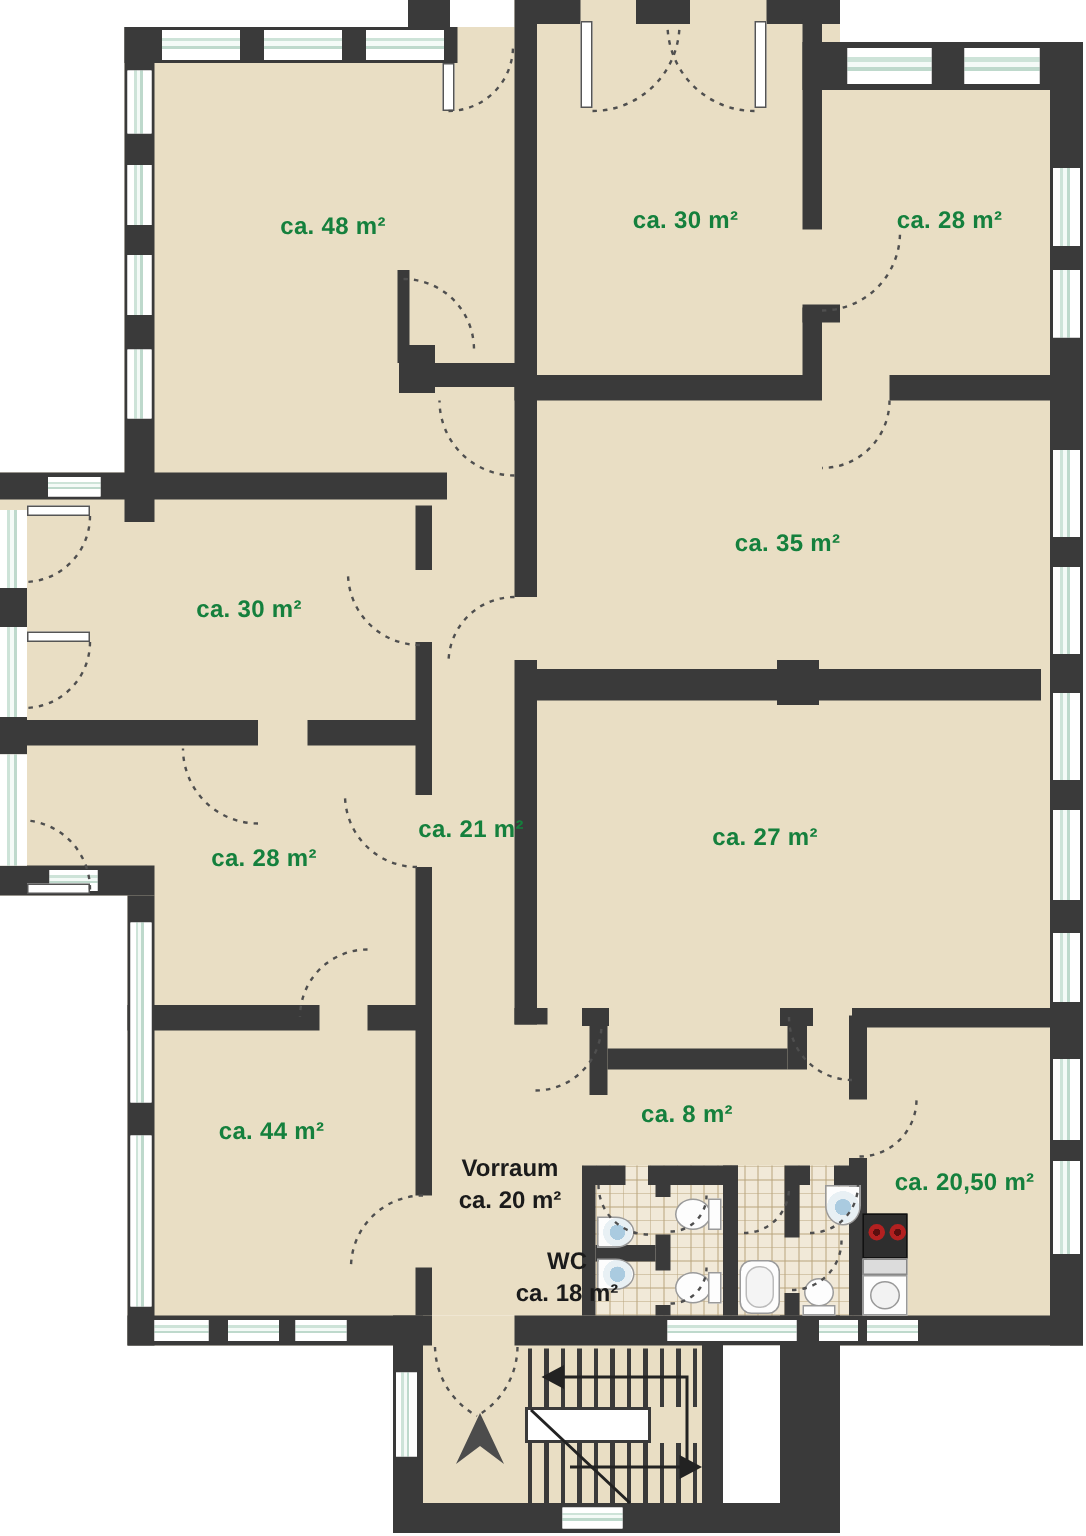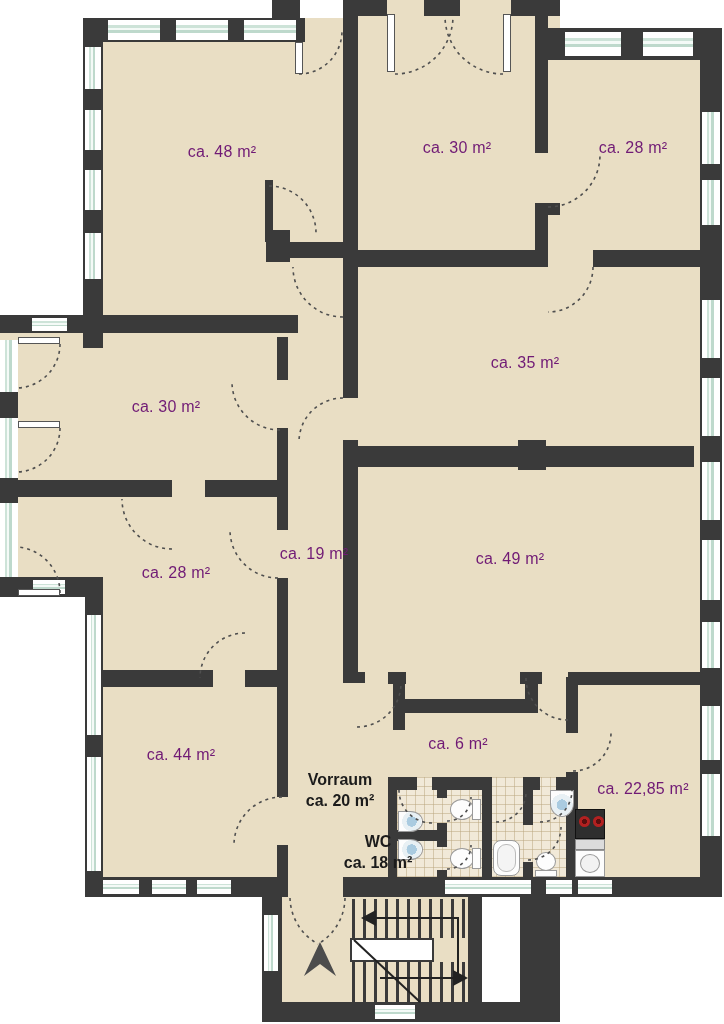--- a/index.html
+++ b/index.html
@@ -8,22 +8,22 @@
   .floor{position:absolute;background:#e9dec4;}
   .tilefloor{position:absolute;background-color:#f1e9d8;
     background-image:
       repeating-linear-gradient(0deg, rgba(185,165,125,.5) 0 1px, transparent 1px 9px),
       repeating-linear-gradient(90deg, rgba(185,165,125,.5) 0 1px, transparent 1px 9px);}
   .wall{position:absolute;background:#3a3a3a;}
   .win{position:absolute;background:#fff;}
   .win-h{background-image:linear-gradient(to bottom,#fff 0 26%,#cde3d8 26% 38%,#f4faf7 38% 52%,#bed9cc 52% 64%,#fff 64%);}
   .win-v{background-image:linear-gradient(to right,#fff 0 26%,#cde3d8 26% 38%,#f4faf7 38% 52%,#bed9cc 52% 64%,#fff 64%);}
   .leaf{position:absolute;background:#fff;border:1px solid #555;box-sizing:border-box;}
-  .rlabel{position:absolute;transform:translate(-50%,-50%);font-weight:normal;font-size:16px;
-          color:#701a75;white-space:nowrap;letter-spacing:.2px;}
+  .rlabel{position:absolute;transform:translate(-50%,-50%);font-weight:bold;font-size:16px;
+          color:#15803d;white-space:nowrap;letter-spacing:.2px;}
   .rlabel2{position:absolute;transform:translate(-50%,-50%);font-weight:bold;font-size:16px;
            color:#1b1b1b;text-align:center;line-height:21px;white-space:nowrap;}
   .fixture{position:absolute;box-sizing:border-box;}
   .porcelain{background:#fdfdfd;border:1px solid #9a9a9a;}
   .stairs{position:absolute;background-image:repeating-linear-gradient(to right,#3a3a3a 0 3px,transparent 3px 11px);}
   .landing{position:absolute;background:#fff;border:2px solid #3a3a3a;box-sizing:border-box;}
   svg.overlay{position:absolute;left:0;top:0;pointer-events:none;}
 </style>
 </head>
 <body>
@@ -208,27 +208,27 @@
       <path d="M 354,940 L 420,1002" stroke="#222" stroke-width="2"></path>
     </g>
     <polygon points="304,976 320,942 336,976 320,964" fill="#4c4c4c"></polygon>
   </svg>
 
   <div class="rlabel" style="left:222px;top:152px;">ca. 48 m²</div>
   <div class="rlabel" style="left:457px;top:148px;">ca. 30 m²</div>
   <div class="rlabel" style="left:633px;top:148px;">ca. 28 m²</div>
   <div class="rlabel" style="left:525px;top:363px;">ca. 35 m²</div>
   <div class="rlabel" style="left:166px;top:407px;">ca. 30 m²</div>
-  <div class="rlabel" style="left:314px;top:554px;">ca. 19 m²</div>
+  <div class="rlabel" style="left:314px;top:554px;">ca. 21 m²</div>
   <div class="rlabel" style="left:176px;top:573px;">ca. 28 m²</div>
-  <div class="rlabel" style="left:510px;top:559px;">ca. 49 m²</div>
+  <div class="rlabel" style="left:510px;top:559px;">ca. 27 m²</div>
   <div class="rlabel" style="left:181px;top:755px;">ca. 44 m²</div>
-  <div class="rlabel" style="left:458px;top:744px;">ca. 6 m²</div>
+  <div class="rlabel" style="left:458px;top:744px;">ca. 8 m²</div>
   <div class="rlabel2" style="left:340px;top:790px;">
     <span>Vorraum</span><br>
     <span>ca. 20 m²</span>
   </div>
   <div class="rlabel2" style="left:378px;top:852px;">
     <span>WC</span><br>
     <span>ca. 18 m²</span>
   </div>
-  <div class="rlabel" style="left:643px;top:789px;">ca. 22,85 m²</div>
+  <div class="rlabel" style="left:643px;top:789px;">ca. 20,50 m²</div>
 </div>
 
 </body></html>

